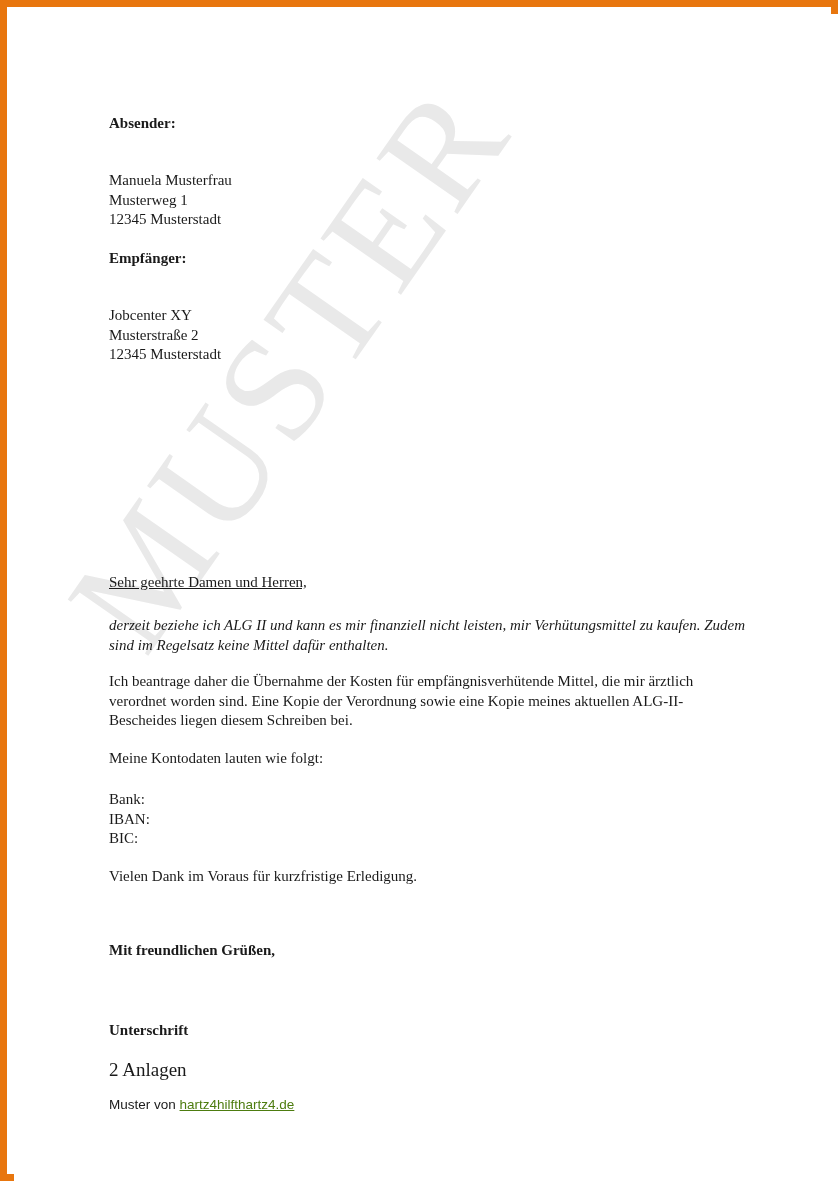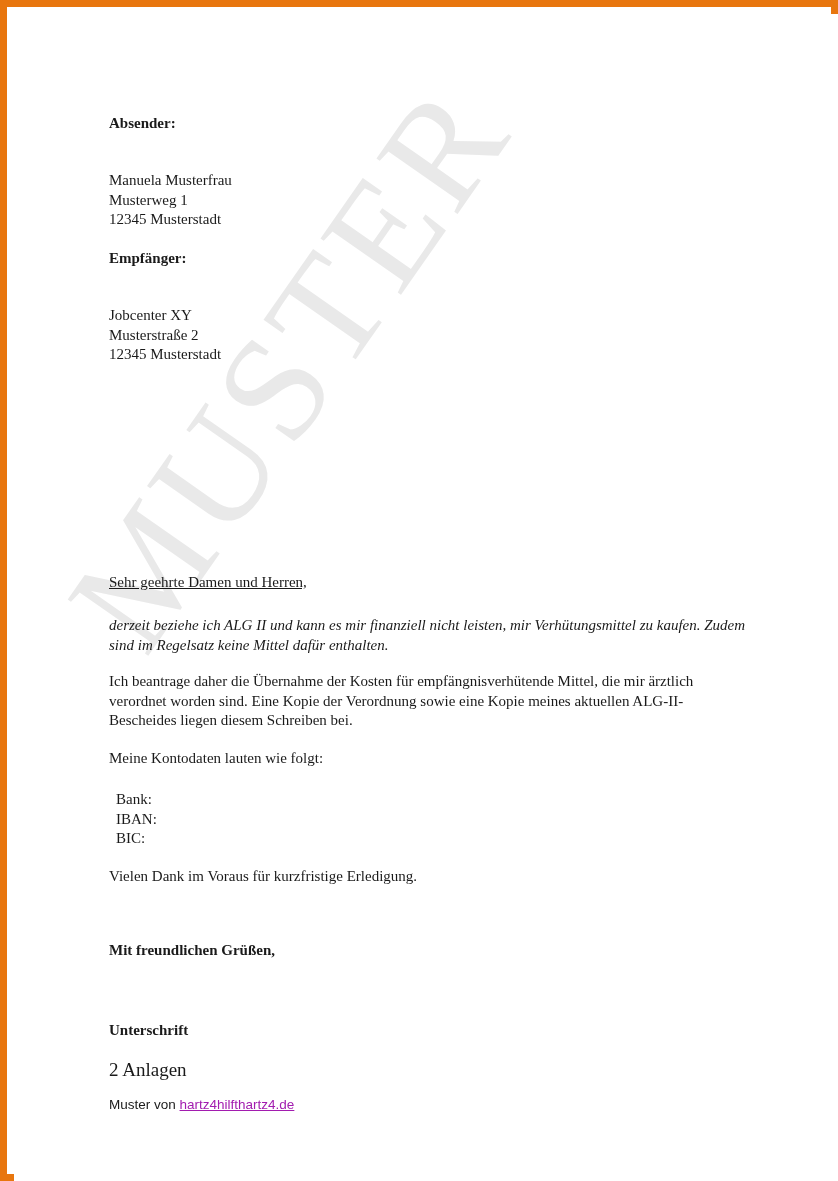--- a/index.html
+++ b/index.html
@@ -97,21 +97,21 @@
 
   #footer-credit {
     position: absolute;
     left: 95px;
     top: 1083px;
     font-family: "Liberation Sans", sans-serif;
     font-size: 13.5px;
     color: #1a1a1a;
   }
   #footer-credit a {
-    color: #a21caf;
+    color: #4d7c0f;
     text-decoration: underline;
   }
 
   .anlagen {
     font-size: 19px;
   }
 </style>
 </head>
 <body>
 
@@ -143,21 +143,21 @@
 
 
       <div class="blk content-left" style="top:559px;text-decoration:underline;">Sehr geehrte Damen und Herren,</div>
 
       <div class="blk content-left content-width para" style="top:602px;font-style:italic;">derzeit beziehe ich ALG II und kann es mir finanziell nicht leisten, mir Verhütungsmittel zu kaufen. Zudem sind im Regelsatz keine Mittel dafür enthalten.</div>
 
       <div class="blk content-left content-width para" style="top:658px;">Ich beantrage daher die Übernahme der Kosten für empfängnisverhütende Mittel, die mir ärztlich verordnet worden sind. Eine Kopie der Verordnung sowie eine Kopie meines aktuellen ALG-II-Bescheides liegen diesem Schreiben bei.</div>
 
       <div class="blk content-left" style="top:735px;">Meine Kontodaten lauten wie folgt:</div>
 
-      <div class="blk content-left" style="top:776px;margin-left:7px;">
+      <div class="blk content-left" style="top:776px;">
         <span class="line">Bank:</span>
         <span class="line">IBAN:</span>
         <span class="line">BIC:</span>
       </div>
 
       <div class="blk content-left" style="top:853px;font-family:Liberation Serif, serif;">Vielen Dank im Voraus für kurzfristige Erledigung.</div>
 
       <div class="blk bold content-left" style="top:927px;">Mit freundlichen Grüßen,</div>
 
       <div class="blk bold content-left" style="top:1007px;">Unterschrift</div>

